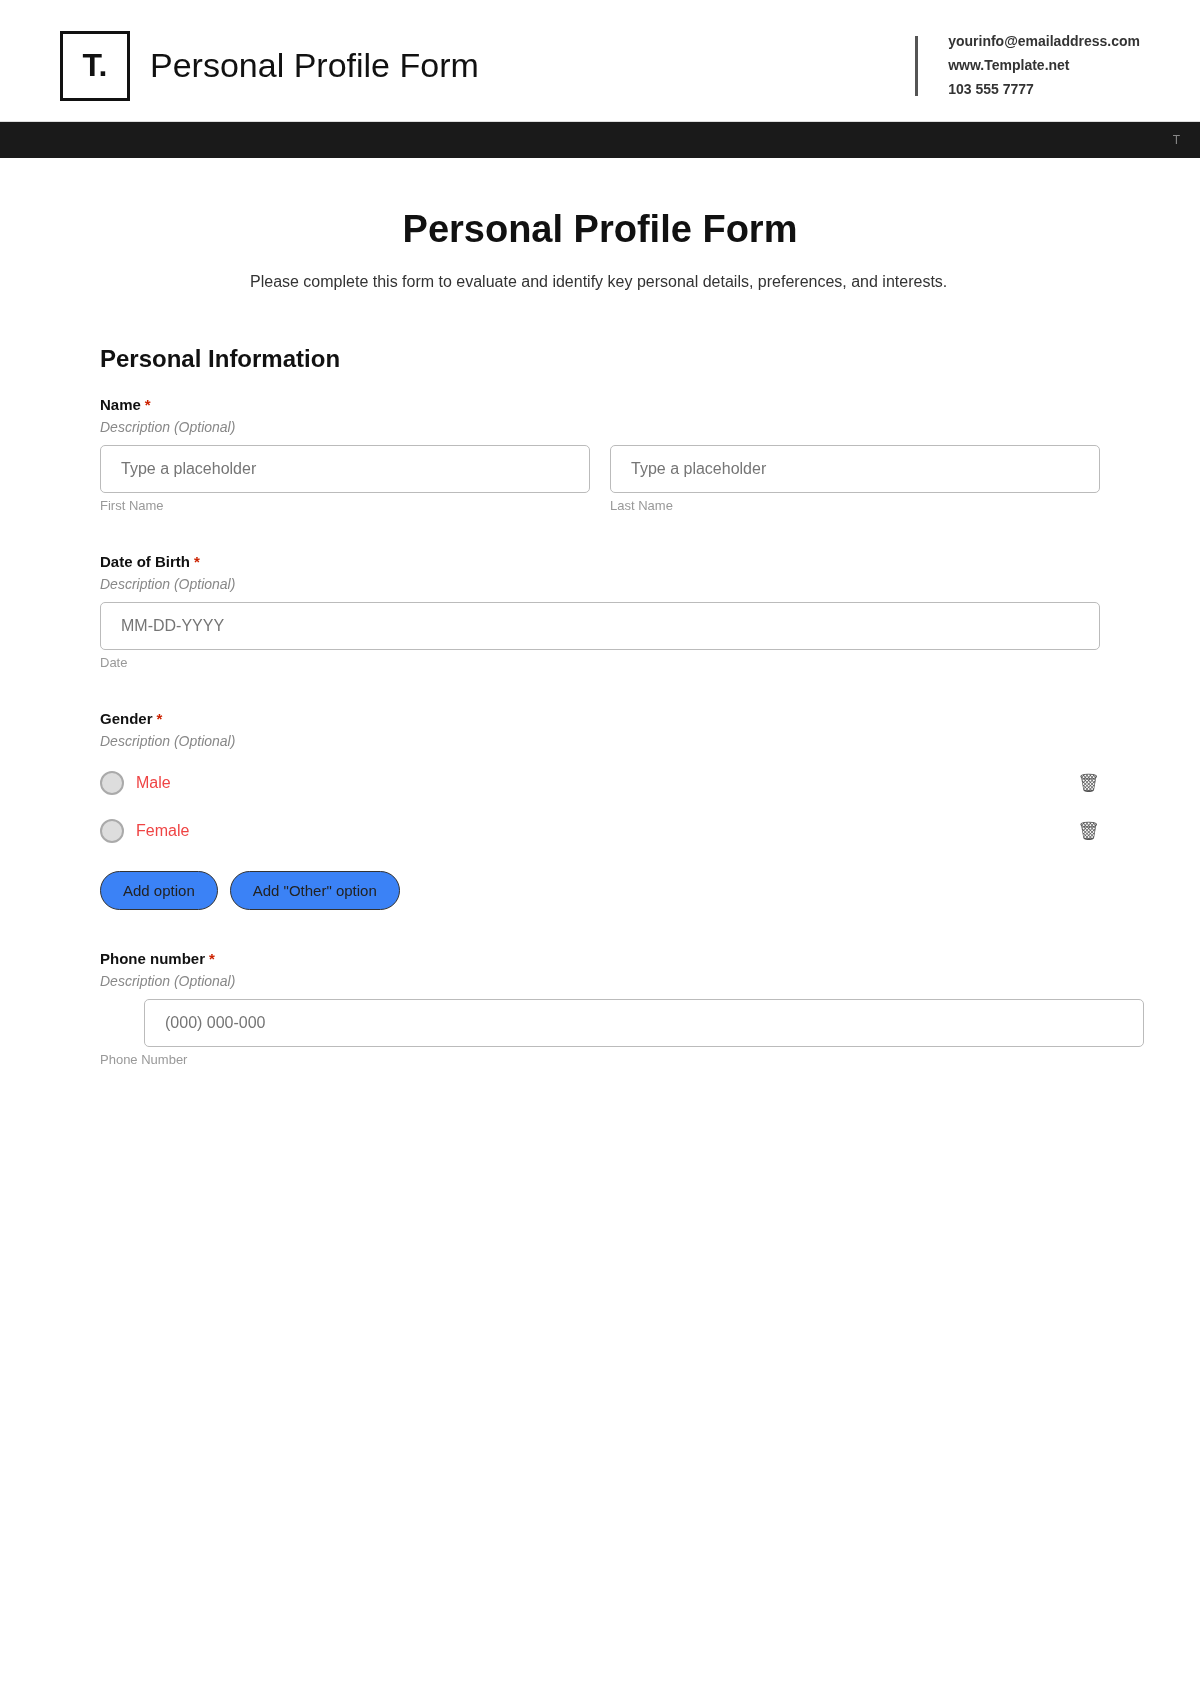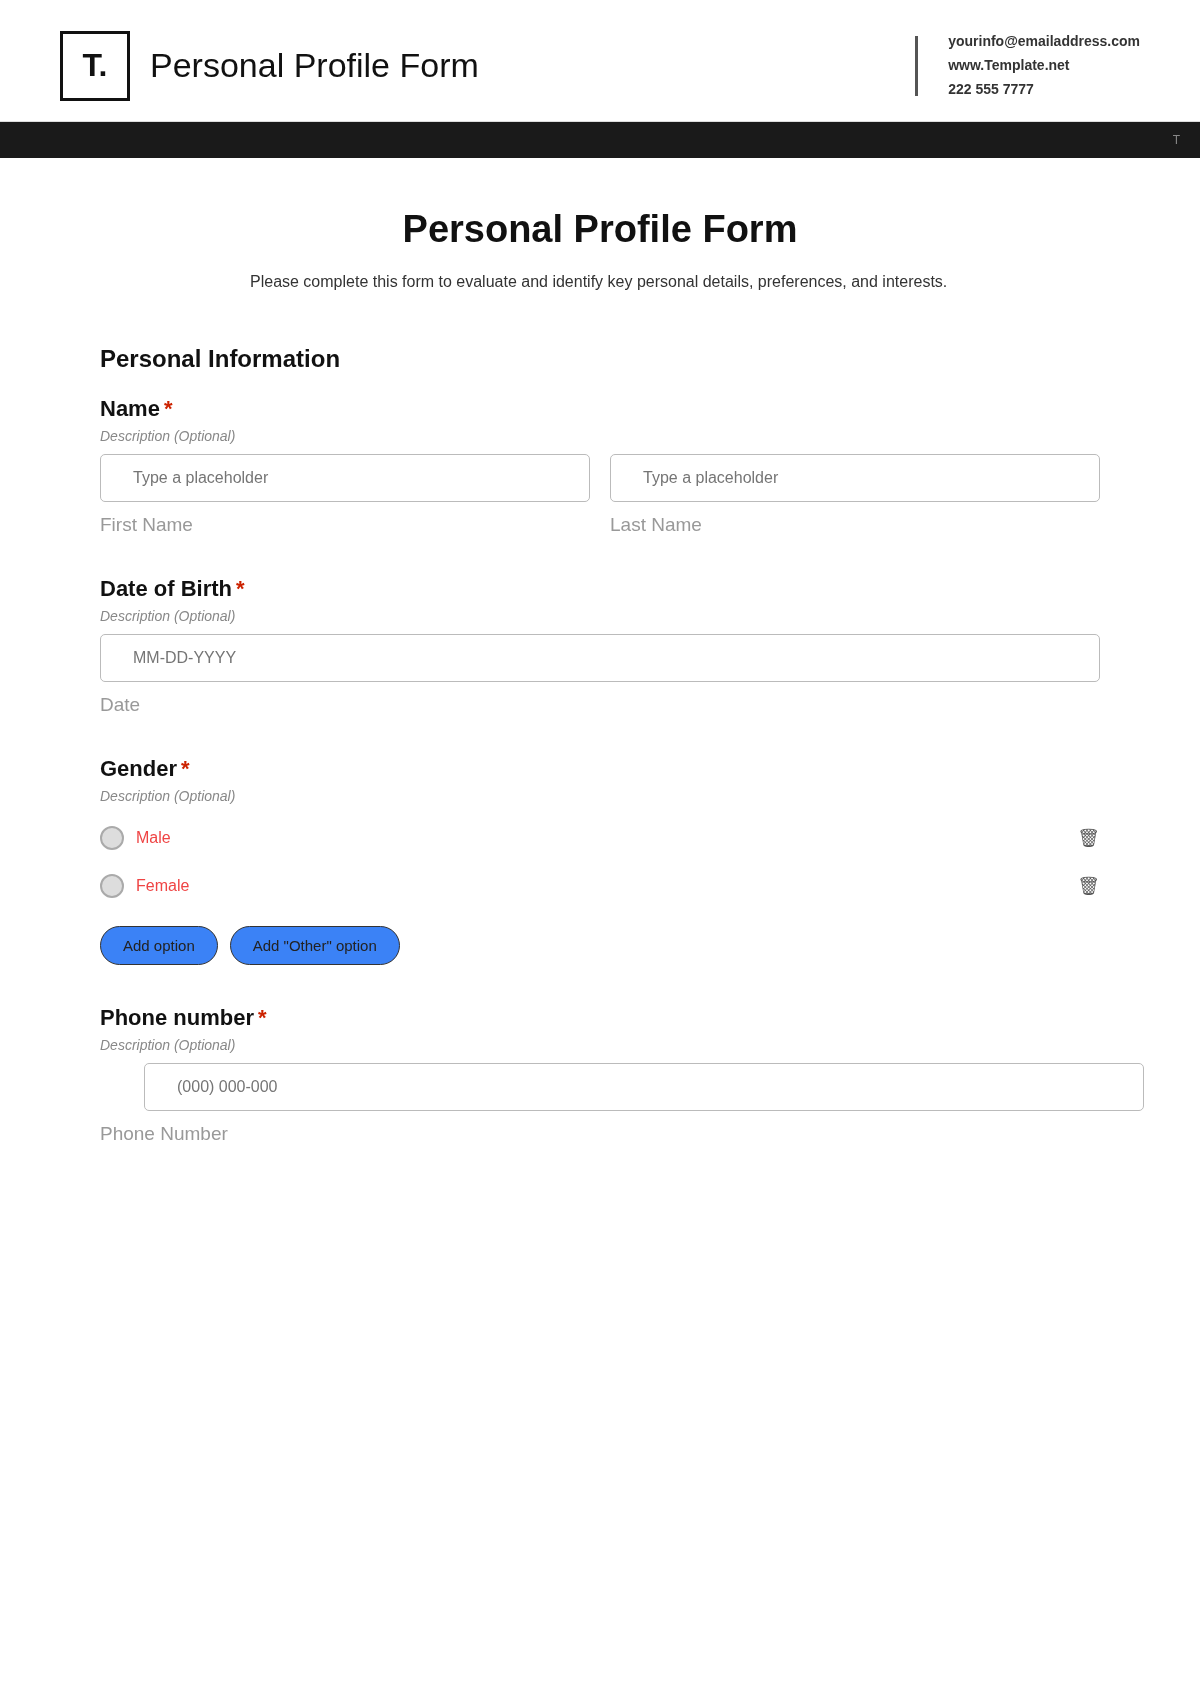--- a/index.html
+++ b/index.html
@@ -101,21 +101,21 @@
       font-weight: 700;
       color: #111;
       margin-bottom: 23px;
     }
 
     .field-group {
       margin-bottom: 40px;
     }
 
     .field-label {
-      font-size: 22px;
+      font-size: 15px;
       font-weight: 700;
       color: #111;
       margin-bottom: 6px;
     }
     .required-star {
       color: #cc2200;
       margin-left: 4px;
     }
     .field-description {
       font-size: 14px;
@@ -130,31 +130,31 @@
     }
 
     .input-field {
       flex: 1;
     }
 
     .text-input {
       width: 100%;
       border: 1.5px solid #bbb;
       border-radius: 5px;
-      padding: 14px 32px;
+      padding: 14px 20px;
       font-size: 16px;
       color: #3b82f6;
       background: #fff;
       outline: none;
     }
 
     .field-sublabel {
-      font-size: 19px;
+      font-size: 13px;
       color: #999;
-      margin-top: 12px;
+      margin-top: 5px;
     }
 
     
     .radio-option {
       display: flex;
       align-items: center;
       justify-content: space-between;
       padding: 12px 0;
     }
     .radio-left {
@@ -205,21 +205,21 @@
     <div class="logo-box">
       <span>T.</span>
     </div>
     <span class="header-title">Personal Profile Form</span>
   </div>
   <div class="header-right">
     <div class="header-divider"></div>
     <div class="header-contact">
       <div>yourinfo@emailaddress.com</div>
       <div>www.Template.net</div>
-      <div>222 555 7777</div>
+      <div>103 555 7777</div>
     </div>
   </div>
 </div>
 
 <div class="dark-bar">
   <span class="dark-bar-t">T</span>
 </div>
 
 <div class="main">
 

